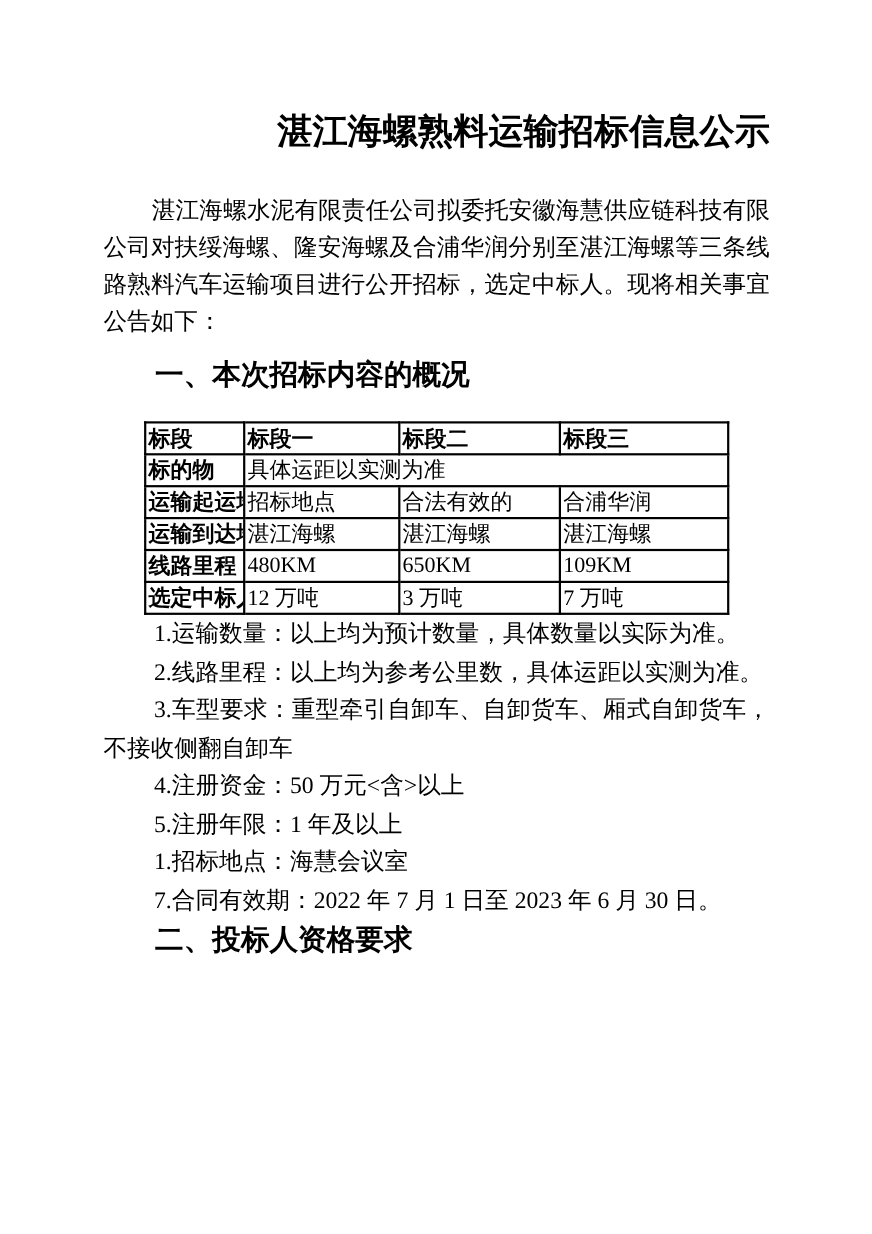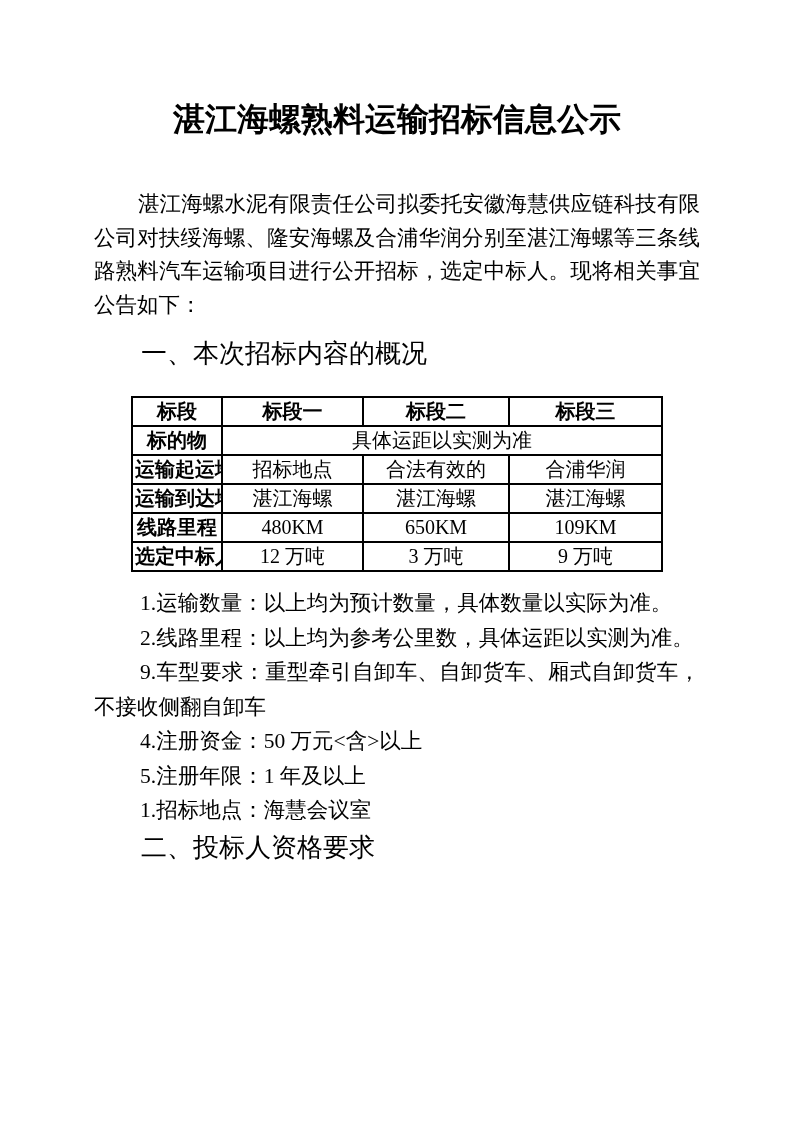--- a/index.html
+++ b/index.html
@@ -16,61 +16,60 @@
     width: 793px;
     height: 1122px;
     padding: 0 93px 0 94px;
     background: #ffffff;
   }
   .doc-title {
     margin: 96px 0 0 0;
     font-size: 32px;
     line-height: 46px;
     font-weight: bold;
-    text-align: center;
+    text-align: right;
     font-family: "Liberation Serif", serif;
     white-space: nowrap;
   }
   .intro {
-    margin: 46px 0 0 0;
+    margin: 33px 0 0 0;
     font-size: 21.5px;
     line-height: 33.5px;
     text-align: justify;
     text-indent: 44px;
   }
   .sec-heading {
     margin: 12px 0 0 0;
     padding-left: 47px;
     font-size: 26px;
     line-height: 38px;
-    font-weight: normal;
+    font-weight: bold;
     font-family: "Liberation Sans", sans-serif;
   }
   .sec-heading.second { margin-top: 0; }
   table.bid-table {
     width: 530px;
     margin: 24px auto 0 auto;
     border-collapse: collapse;
     table-layout: fixed;
   }
   table.bid-table td {
     border: 2px solid #000000;
     height: 25px;
     padding: 0 2px;
-    text-align: center;
     vertical-align: middle;
     font-size: 20px;
     overflow: hidden;
     white-space: nowrap;
   }
   table.bid-table td.hd {
     font-weight: bold;
     font-family: "Liberation Sans", sans-serif;
   }
-  .notes { margin-top: 14px; }
+  .notes { margin-top: 0; }
   .notes p {
     margin: 0;
     font-size: 21.5px;
     line-height: 34.5px;
     text-indent: 46px;
     text-align: justify;
   }
   .body-para {
     margin: 0;
     font-size: 21.5px;
@@ -123,30 +122,31 @@
       <tr>
         <td class="hd">线路里程</td>
         <td>480KM</td>
         <td>650KM</td>
         <td>109KM</td>
       </tr>
       <tr>
         <td class="hd">选定中标人</td>
         <td>12 万吨</td>
         <td>3 万吨</td>
-        <td>9 万吨</td>
+        <td>7 万吨</td>
       </tr>
     </tbody>
   </table>
 
   <div class="notes">
     <p>1.运输数量：以上均为预计数量，具体数量以实际为准。</p>
     <p>2.线路里程：以上均为参考公里数，具体运距以实测为准。</p>
-    <p>9.车型要求：重型牵引自卸车、自卸货车、厢式自卸货车，不接收侧翻自卸车</p>
+    <p>3.车型要求：重型牵引自卸车、自卸货车、厢式自卸货车，不接收侧翻自卸车</p>
     <p>4.注册资金：50 万元&lt;含&gt;以上</p>
     <p>5.注册年限：1 年及以上</p>
     <p>1.招标地点：海慧会议室</p>
+    <p>7.合同有效期：2022 年 7 月 1 日至 2023 年 6 月 30 日。</p>
   </div>
 
   <h2 class="sec-heading second">二、投标人资格要求</h2>
 
 
 </div>
 
 </body></html>

